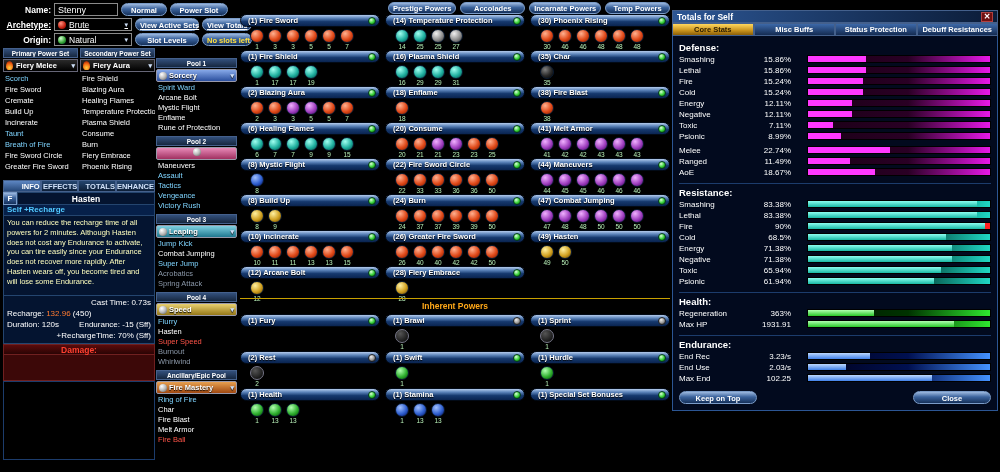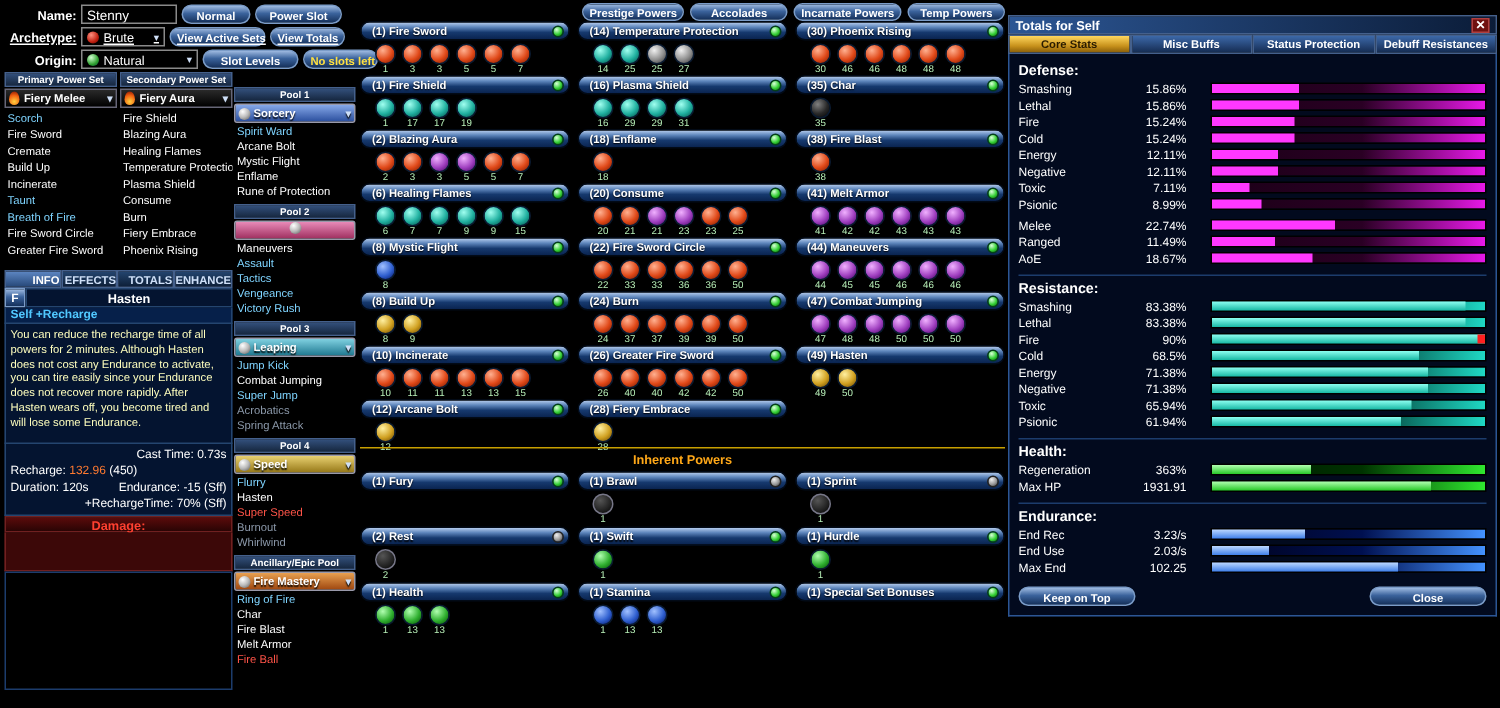--- a/index.html
+++ b/index.html
@@ -107,21 +107,21 @@
 <div class="app">
 
   <div class="trow" id="row1">
     <span class="lbl rlabel">Name:</span>
     <input class="tbox" value="Stenny" style="">
     <span class="btn" style="width:46px">Normal</span>
     <span class="btn" style="width:58px">Power Slot</span>
   </div>
   <div class="trow" id="row2">
     <span class="lbl rlabel">Archetype:</span>
-    <div class="dd" style="width:56px">
+    <div class="dd" style="width:78px">
       <span class="ico" style="background:radial-gradient(circle at 35% 30%,#ff9080,#c02010 60%,#500)"></span>
       <span>Brute</span>
       <span class="caret">▾</span>
     </div>
     <span class="btn" style="width:64px">View Active Sets</span>
     <span class="btn" style="width:50px">View Totals</span>
   </div>
   <div class="trow" id="row3">
     <span class="lbl rlabel">Origin:</span>
     <div class="dd" style="width:78px">

